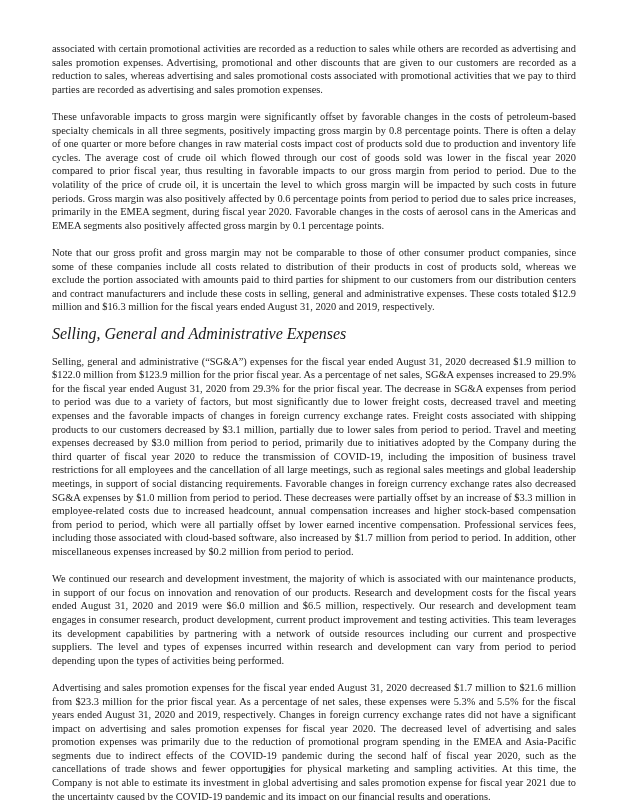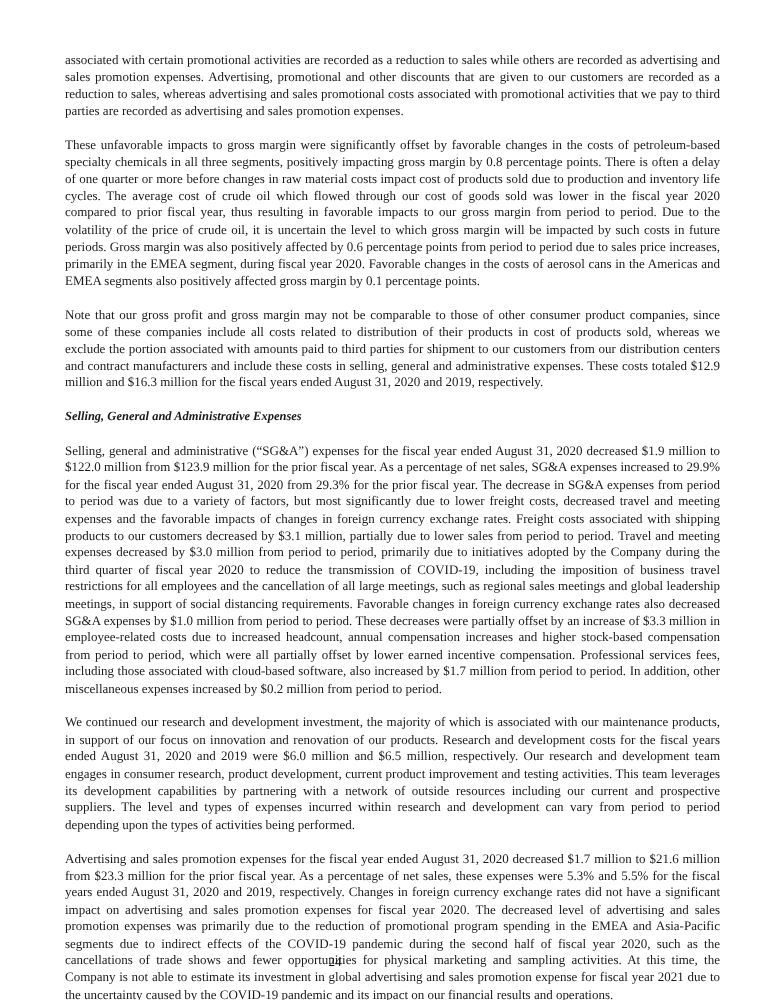--- a/index.html
+++ b/index.html
@@ -3,21 +3,21 @@
   <meta charset="utf-8">
   <style>
     html, body { margin: 0; padding: 0; background: #ffffff; }
     body { width: 618px; height: 800px; position: relative; overflow: hidden; }
     .page {
       position: absolute; left: 52px; top: 42px; width: 524px;
       font-family: "Liberation Serif", "DejaVu Serif", serif;
       font-size: 10.4px; line-height: 13.6px; color: #1a1a1a;
     }
     p { margin: 0 0 13.6px 0; text-align: justify; hyphens: none; }
-    h3 { margin: 0 0 13.6px 0; font-size: 10px; line-height: 13.6px; font-weight: bold; font-style: italic; }
+    h3 { margin: 0 0 13.6px 0; font-size: 16px; line-height: 13.6px; font-weight: normal; font-style: italic; }
     .page-number {
       position: absolute; left: 0; width: 536px; top: 765px; text-align: center;
       font-family: "Liberation Serif", "DejaVu Serif", serif; font-size: 10.4px; color: #1a1a1a;
     }
   </style>
 </head>
 <body>
 
 <div class="page">
   <p>associated with certain promotional activities are recorded as a reduction to sales while others are recorded as advertising and sales promotion expenses. Advertising, promotional and other discounts that are given to our customers are recorded as a reduction to sales, whereas advertising and sales promotional costs associated with promotional activities that we pay to third parties are recorded as advertising and sales promotion expenses.</p>

